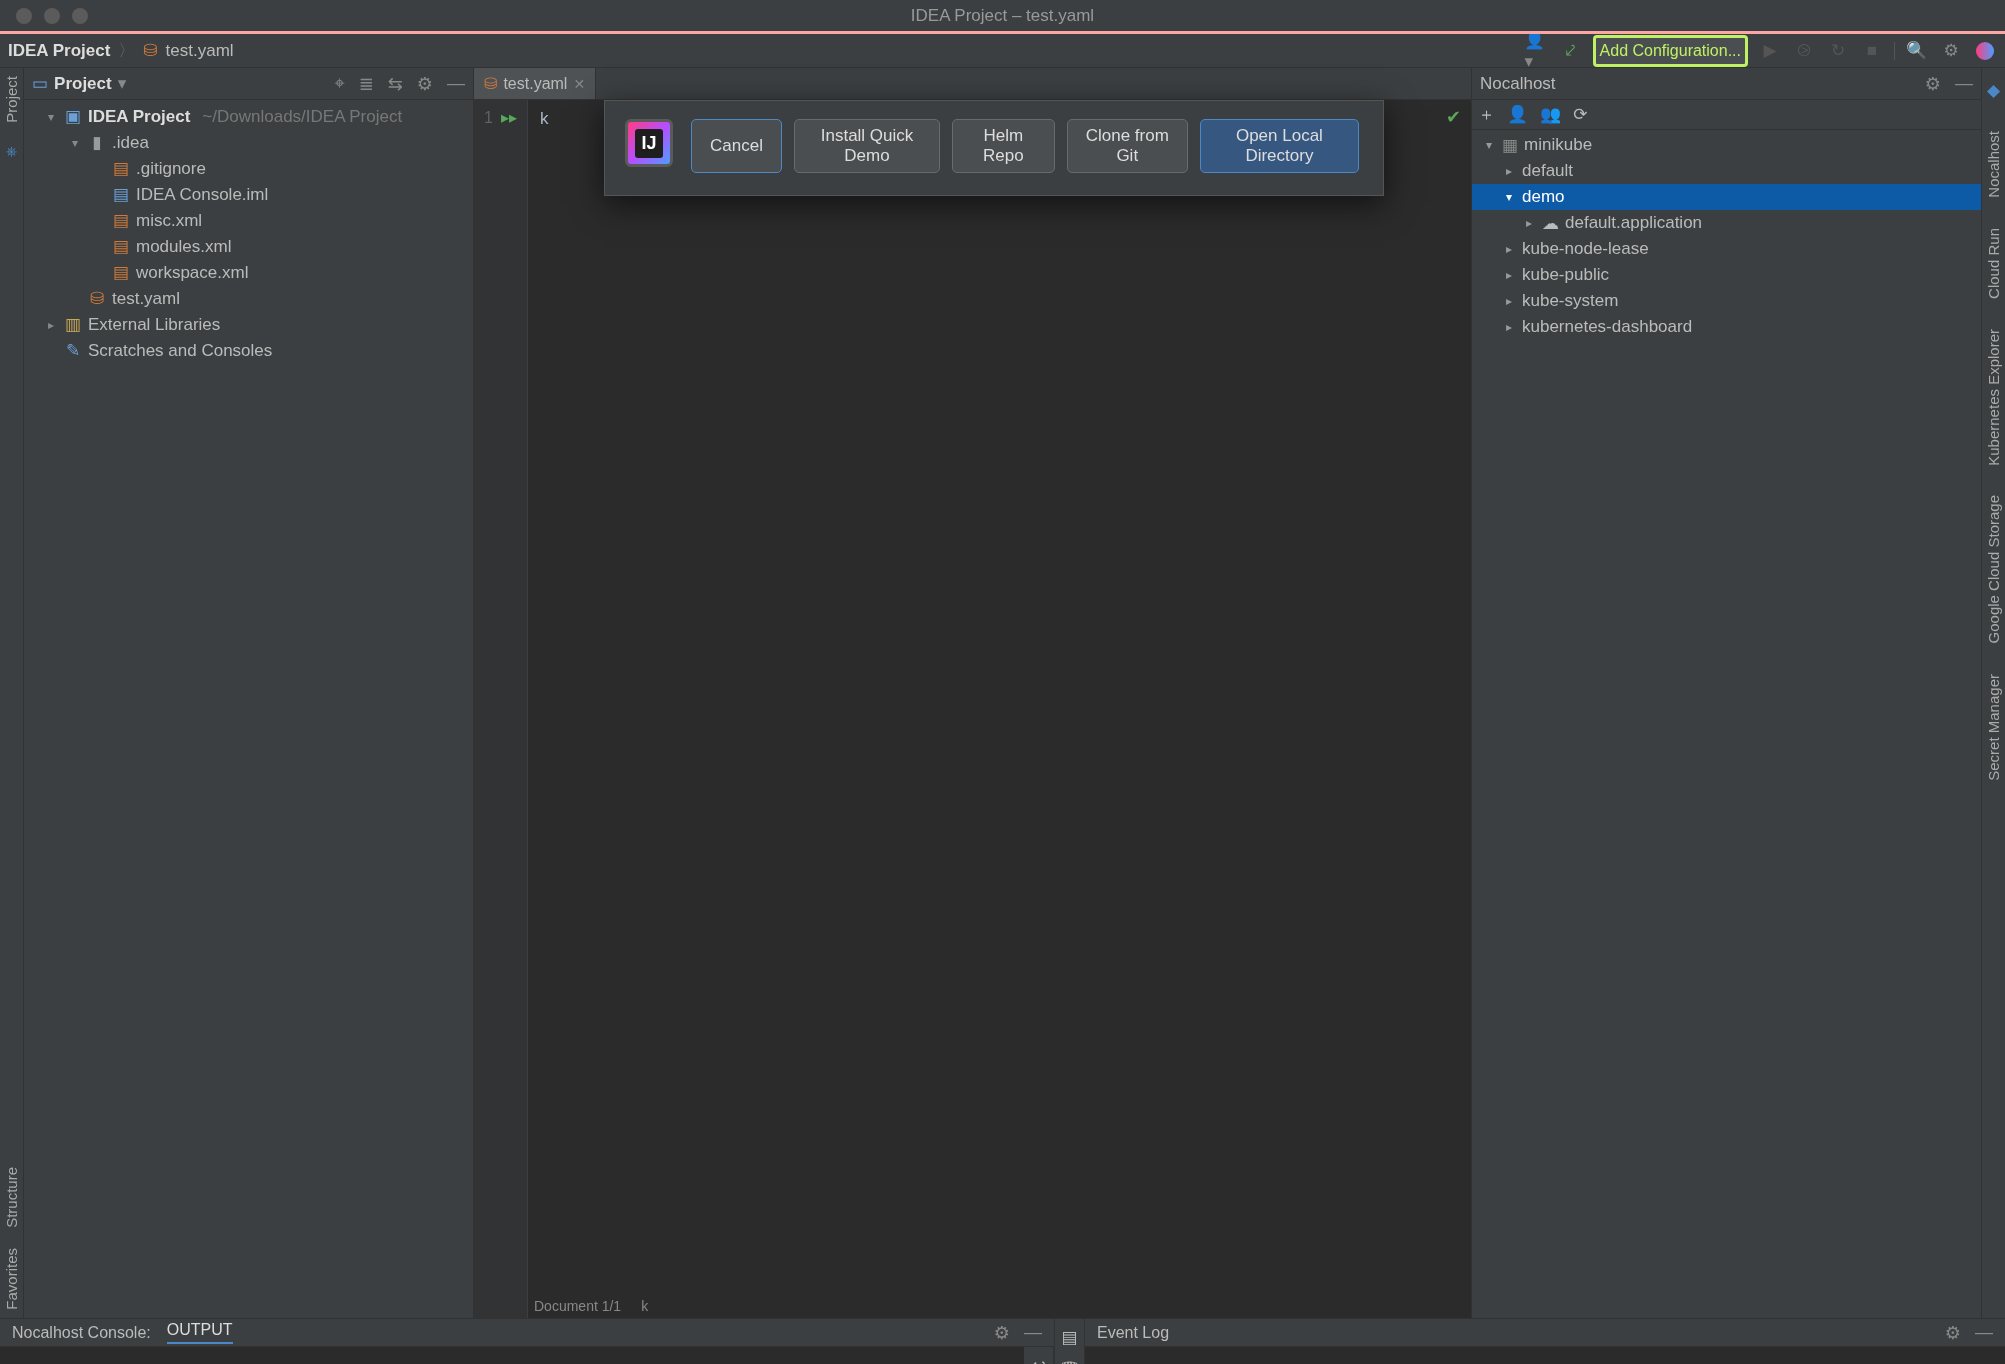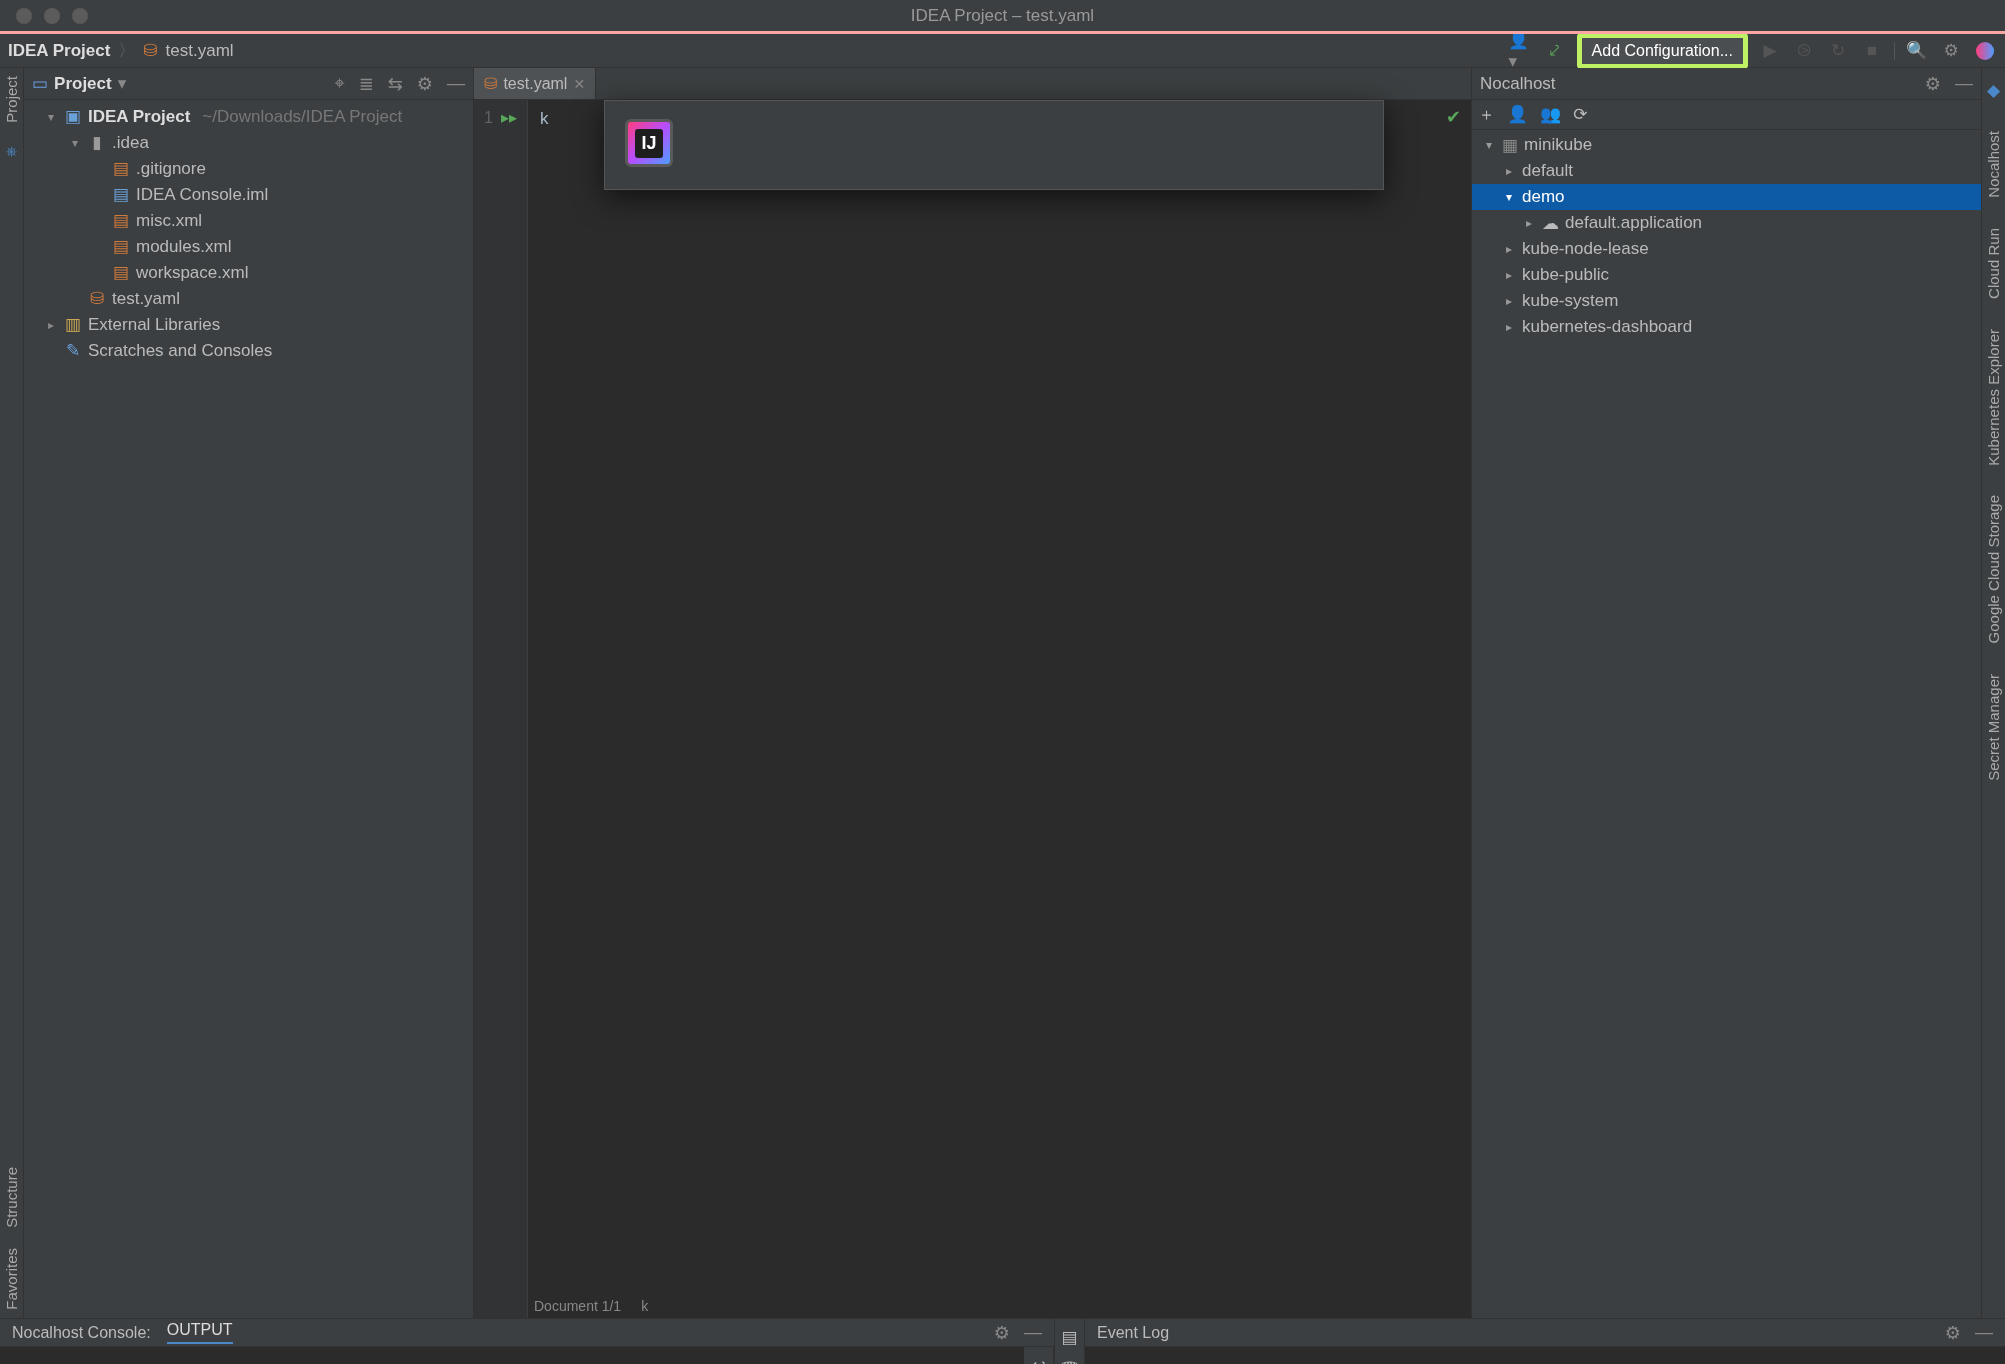--- a/index.html
+++ b/index.html
@@ -5,21 +5,21 @@
 * { box-sizing: border-box; margin: 0; padding: 0; font-family: -apple-system, "Segoe UI", Arial, sans-serif; }
 html, body { width: 2005px; height: 1364px; background: #2b2b2b; color: #bbbbbb; font-size: 17px; overflow: hidden; }
 .titlebar { height: 34px; background: #3c3f41; display: flex; align-items: center; position: relative; border-bottom: 3px solid #fca5a5; }
 .traffic { display: flex; gap: 12px; padding-left: 16px; }
 .traffic span { width: 16px; height: 16px; border-radius: 50%; background: #5b5b5b; display: inline-block; }
 .titlebar-title { position: absolute; left: 50%; transform: translateX(-50%); color: #999; font-size: 17px; }
 .navbar { height: 34px; background: #3c3f41; display: flex; align-items: center; padding: 0 8px; border-bottom: 1px solid #323232; font-size: 17px; justify-content: space-between; }
 .nav-left { display: flex; align-items: center; gap: 8px; }
 .breadcrumb-sep { color: #666; }
 .nav-right { display: flex; align-items: center; gap: 10px; }
-.add-config { background: #4b4e50; color: #ffffff; padding: 4px 10px; border-radius: 4px; border: 5px solid #bef264; font-size: 16px; }
+.add-config { background: #4b4e50; color: #bef264; padding: 4px 4px; border-radius: 4px; border: 3px solid #bef264; font-size: 16px; }
 .icon-btn { width: 24px; height: 24px; display: inline-flex; align-items: center; justify-content: center; color: #888; cursor: pointer; }
 .icon-btn.green { color: #5aa85a; }
 .main { display: flex; height: calc(100% - 34px - 34px - 24px - 22px); }
 .left-rail { width: 24px; background: #3c3f41; border-right: 1px solid #323232; display: flex; flex-direction: column; align-items: center; padding-top: 8px; gap: 20px; }
 .rail-label { writing-mode: vertical-rl; transform: rotate(180deg); font-size: 15px; color: #aaa; }
 .right-rail { width: 24px; background: #3c3f41; border-left: 1px solid #323232; display: flex; flex-direction: column; align-items: center; gap: 30px; padding-top: 12px; }
 .project-panel { width: 450px; background: #3c3f41; border-right: 1px solid #323232; display: flex; flex-direction: column; }
 .panel-header { height: 32px; display: flex; align-items: center; padding: 0 8px; border-bottom: 1px solid #323232; justify-content: space-between; }
 .panel-header-left { display: flex; align-items: center; gap: 6px; }
 .panel-icons { display: flex; gap: 14px; color: #888; font-size: 18px; }
@@ -208,20 +208,27 @@
       <div class="code">
         <span>k</span>
       </div>
       <span class="editor-status">✔</span>
 
       <div class="dialog">
         <div class="dialog-icon">
           <div class="dialog-icon-inner">IJ</div>
         </div>
         <div class="dialog-body">
+          <div class="dialog-buttons">
+            <button class="dlg-btn secondary-outline">Cancel</button>
+            <button class="dlg-btn">Install Quick Demo</button>
+            <button class="dlg-btn">Helm Repo</button>
+            <button class="dlg-btn">Clone from Git</button>
+            <button class="dlg-btn primary">Open Local Directory</button>
+          </div>
         </div>
       </div>
 
       <div class="doc-footer">
         <span>Document 1/1</span>
         <span>k</span>
       </div>
     </div>
   </div>
 

